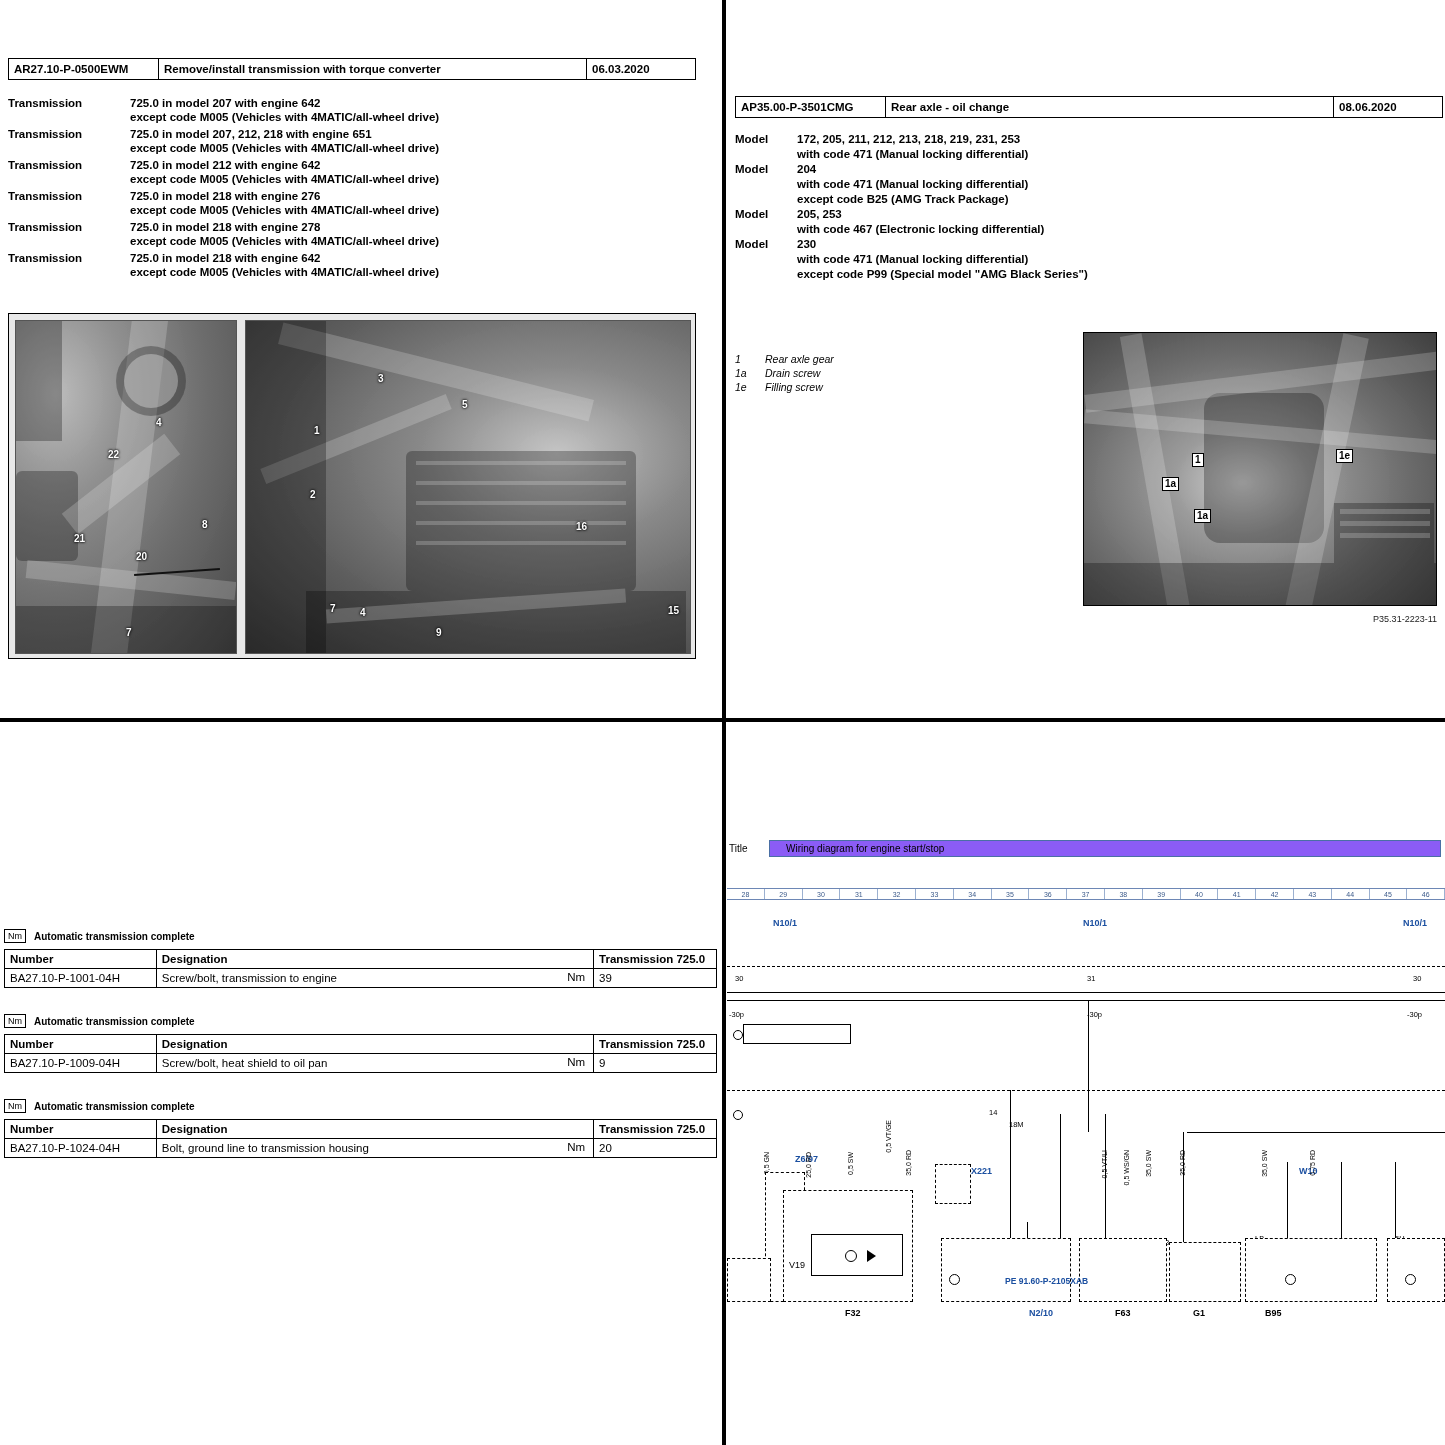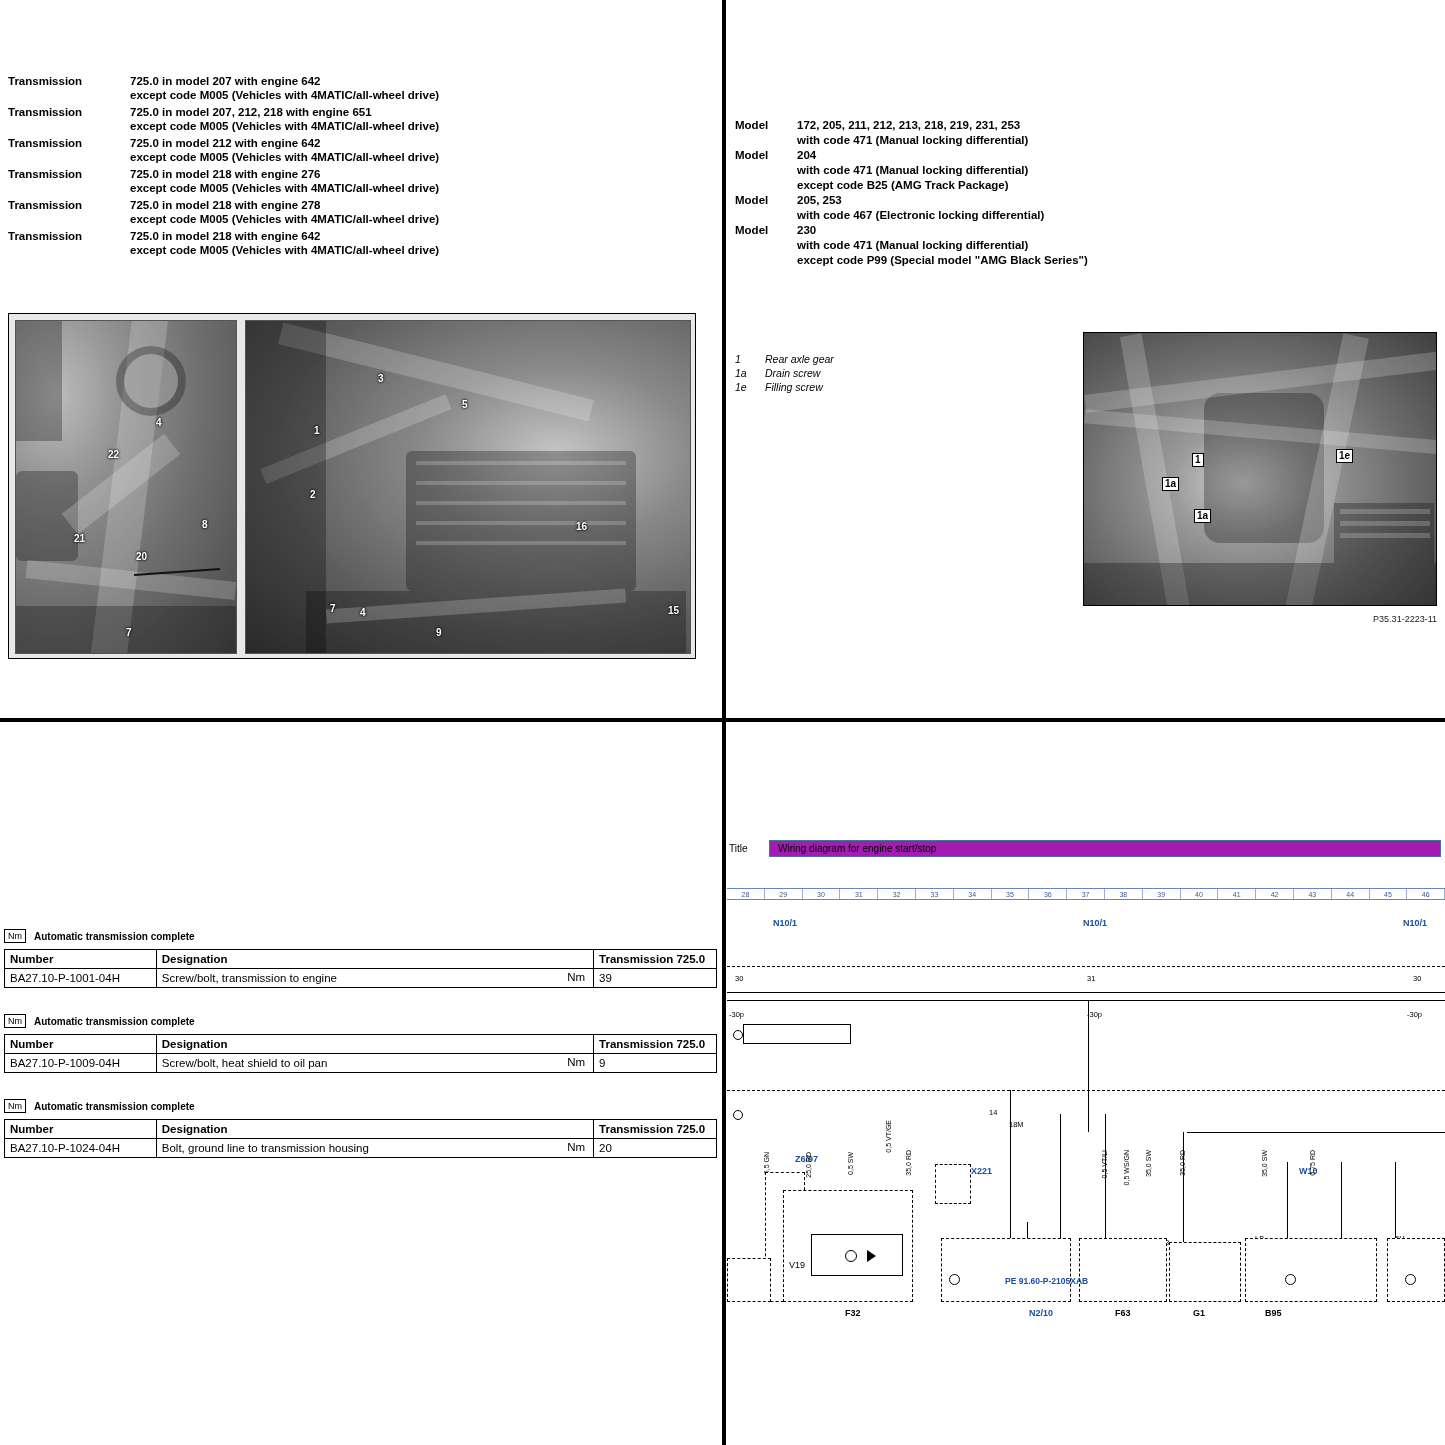--- a/index.html
+++ b/index.html
@@ -143,24 +143,24 @@
   .col-val { width: 123px; }
   .des-cell { position: relative; }
   .des-cell .unit { position: absolute; right: 8px; top: 2px; }
 
   
   .wd { position: absolute; inset: 0; font-size: 8px; color: #000; }
   .wd-field { position: absolute; display: flex; align-items: center; }
   .wd-lbl { width: 40px; font-size: 10px; }
   .wd-inp {
     border: 1px solid #4a6fa5;
-    background: #a21caf;
+    background: #8b5cf6;
     height: 17px;
     display: flex; align-items: center;
-    padding: 0 8px;
+    padding: 0 16px;
     font-size: 10px;
     white-space: nowrap;
     overflow: hidden;
   }
   .ruler {
     position: absolute;
     border-top: 1px solid #6d87b5;
     border-bottom: 1px solid #6d87b5;
     height: 12px;
     display: flex;
@@ -202,20 +202,25 @@
   .clabel { position: absolute; font-size: 9px; font-weight: bold; white-space: nowrap; }
 </style>
 </head>
 <body>
 
 <div class="page">
 
   <div class="quad q-tl">
 
     <div style="position:absolute; left:8px; top:58px; width:688px;">
+      <div class="dochdr">
+        <div class="cell c-id">AR27.10-P-0500EWM</div>
+        <div class="cell c-title">Remove/install transmission with torque converter</div>
+        <div class="cell c-date">06.03.2020</div>
+      </div>
 
       <div class="spec-list">
         <div class="spec-row">
           <div class="spec-label">Transmission</div>
           <div class="spec-val">725.0 in model 207 with engine 642</div>
         </div>
         <div class="spec-sub">except code M005 (Vehicles with 4MATIC/all-wheel drive)</div>
 
         <div class="spec-row">
           <div class="spec-label">Transmission</div>
@@ -292,22 +297,27 @@
         <div class="callout" style="left:114px; top:286px;">4</div>
         <div class="callout" style="left:190px; top:306px;">9</div>
         <div class="callout" style="left:422px; top:284px;">15</div>
       </div>
     </div>
   </div>
 
   <div class="quad q-tr">
 
     <div style="position:absolute; left:8px; top:96px; width:708px;">
-
-      <div class="model-list" style="margin-top:22px;">
+      <div class="dochdr">
+        <div class="cell c-id">AP35.00-P-3501CMG</div>
+        <div class="cell c-title">Rear axle - oil change</div>
+        <div class="cell c-date">08.06.2020</div>
+      </div>
+
+      <div class="model-list" style="margin-top:14px;">
         <div class="model-row">
           <div class="model-label">Model</div>
           <div class="model-val">172, 205, 211, 212, 213, 218, 219, 231, 253</div>
         </div>
         <div class="model-sub">with code 471 (Manual locking differential)</div>
 
         <div class="model-row">
           <div class="model-label">Model</div>
           <div class="model-val">204</div>
         </div>

